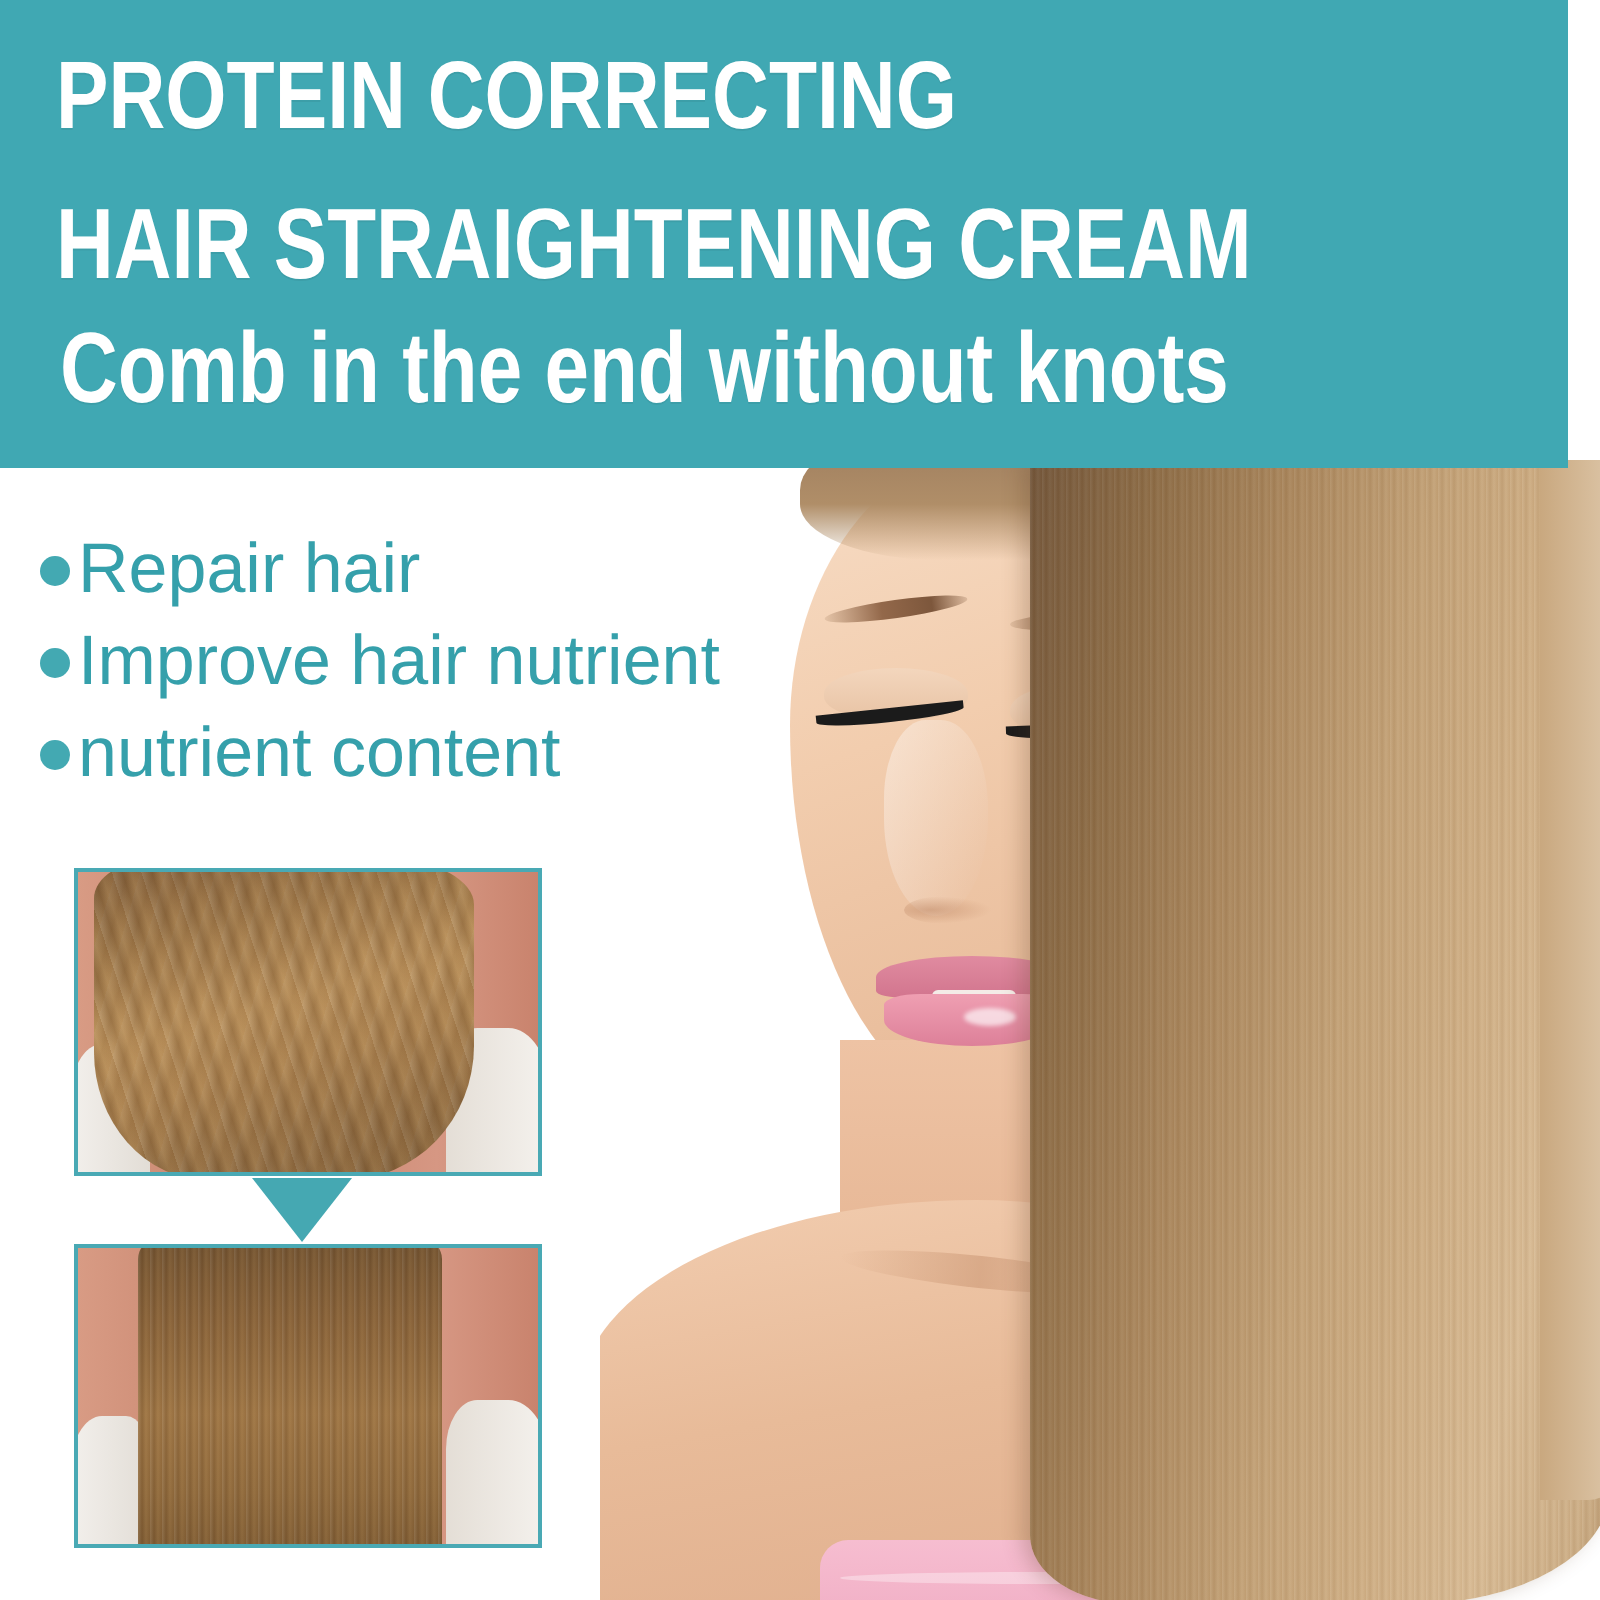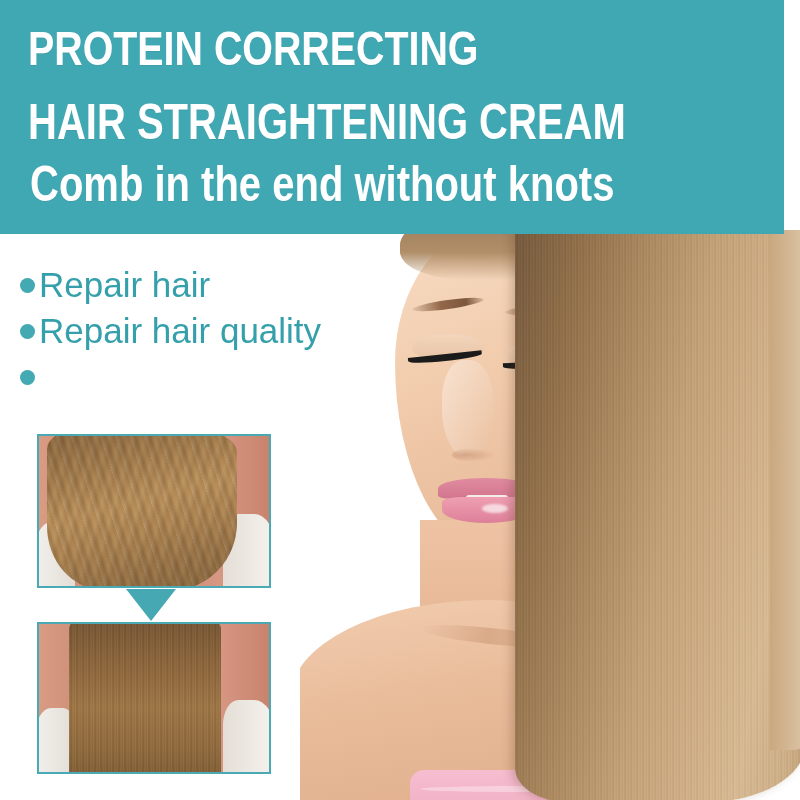--- a/index.html
+++ b/index.html
@@ -421,24 +421,25 @@
     <div class="title-line title-3">Comb in the end without knots</div>
   </div>
 
   <div class="bullets">
     <div class="bullet-row">
       <span class="bullet-dot"></span>
       <span class="bullet-text">Repair hair</span>
     </div>
     <div class="bullet-row">
       <span class="bullet-dot"></span>
-      <span class="bullet-text">Repair hair quality</span>
+      <span class="bullet-text">Improve hair nutrient</span>
     </div>
     <div class="bullet-row">
       <span class="bullet-dot"></span>
+      <span class="bullet-text">nutrient content</span>
     </div>
   </div>
 
   <div class="photo-frame photo-before">
     <div class="bg-wall"></div>
     <div class="shoulder-white-l"></div>
     <div class="shoulder-white-r"></div>
     <div class="wavy-hair"></div>
   </div>
 

